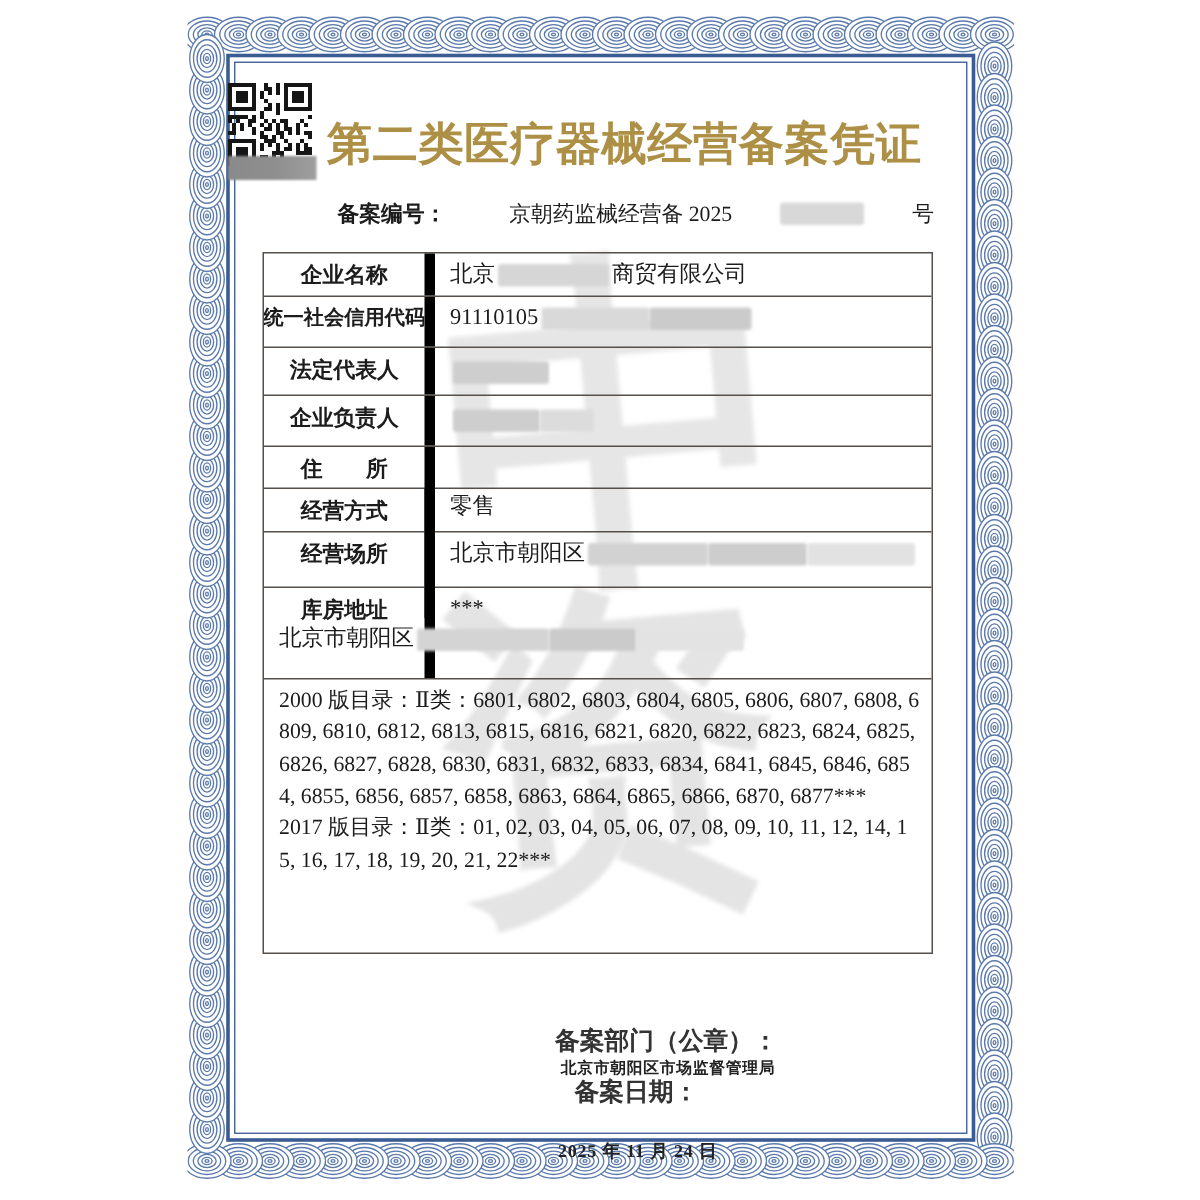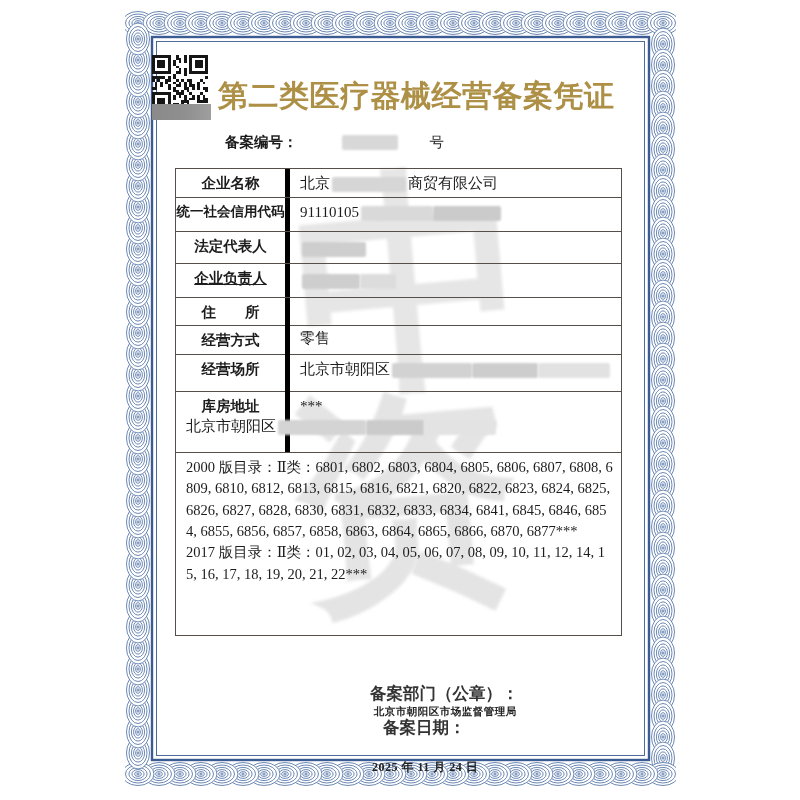--- a/index.html
+++ b/index.html
@@ -26,21 +26,21 @@
                display:flex;align-items:center;white-space:nowrap;gap:30px;}
   .record-line .lbl{font-weight:bold;margin-right:12px;}
   
   .blur{display:inline-block;height:15px;border-radius:2px;filter:blur(1px);
         vertical-align:middle;margin:0 2px;}
   
   .cert-table{position:absolute;left:175px;top:168px;width:447px;z-index:2;
               border:1.5px solid #554f4b;box-sizing:border-box;background:transparent;}
   .trow{display:flex;border-top:1px solid #554f4b;box-sizing:border-box;}
   .trow:first-child{border-top:none;}
-  .tlabel{width:114px;flex:0 0 114px;border-right:5px solid #000000;box-sizing:border-box;
+  .tlabel{width:114px;flex:0 0 114px;border-right:7px solid #000000;box-sizing:border-box;
           display:flex;justify-content:center;padding-top:5px;font-weight:bold;
           font-size:14.5px;white-space:nowrap;overflow:hidden;}
   .tvalue{flex:1;padding:4px 6px 0 10px;font-size:15px;line-height:1.35;}
   .scope{font-size:14.5px;line-height:1.47;word-break:break-all;}
   
   .foot-line{position:absolute;z-index:3;display:flex;align-items:center;white-space:nowrap;flex-direction:column;}
   .foot-dept{left:370px;top:683px;}
   .foot-date{left:370px;top:717px;gap:20px;}
   .foot-line .flbl{font-weight:bold;font-size:16.5px;color:#333;}
   .foot-line .fval{font-weight:bold;font-size:10.5px;color:#222;margin-left:2px;letter-spacing:0.5px;}
@@ -913,20 +913,21 @@
         <rect x="1" y="15" width="5" height="5" fill="#fff"></rect>
         <rect x="2" y="16" width="3" height="3" fill="#151515"></rect>
       </svg>
   </div>
   <div class="qr-bar"></div>
 
   <div class="title">第二类医疗器械经营备案凭证</div>
 
   <div class="record-line">
     <span class="lbl">备案编号：</span>
+    <span>京朝药监械经营备 2025</span>
     <span class="blur" style="width:56px;background:#d8d8d8;"></span>
     <span>号</span>
   </div>
 
   <div class="cert-table">
 
     <div class="trow" style="height:28px;">
       <div class="tlabel">企业名称</div>
       <div class="tvalue">
         <span>北京</span><span class="blur" style="width:74px;background:#d6d6d6;"></span><span>商贸有限公司</span>
@@ -940,21 +941,21 @@
       </div>
     </div>
 
     <div class="trow" style="height:32px;">
       <div class="tlabel">法定代表人</div>
       <div class="tvalue">
         <span class="blur" style="width:64px;background:#cecece;margin-top:4px;"></span>
       </div>
     </div>
 
-    <div class="trow" style="height:34px;text-decoration:underline;">
+    <div class="trow" style="height:34px;">
       <div class="tlabel">企业负责人</div>
       <div class="tvalue">
         <span class="blur" style="width:58px;background:#cecece;margin-top:4px;margin-right:0;"></span><span class="blur" style="width:36px;background:#dcdcdc;margin-top:4px;margin-left:0;"></span>
       </div>
     </div>
 
     <div class="trow" style="height:28px;flex-direction:column;">
       <div class="tlabel">住　　所</div>
       <div class="tvalue">
         <span>北京市朝阳区</span><span class="blur" style="width:88px;background:#d4d4d4;margin-right:0;"></span><span class="blur" style="width:58px;background:#cbcbcb;margin-left:0;margin-right:0;"></span><span class="blur" style="width:72px;background:#e3e3e3;margin-left:0;"></span>

